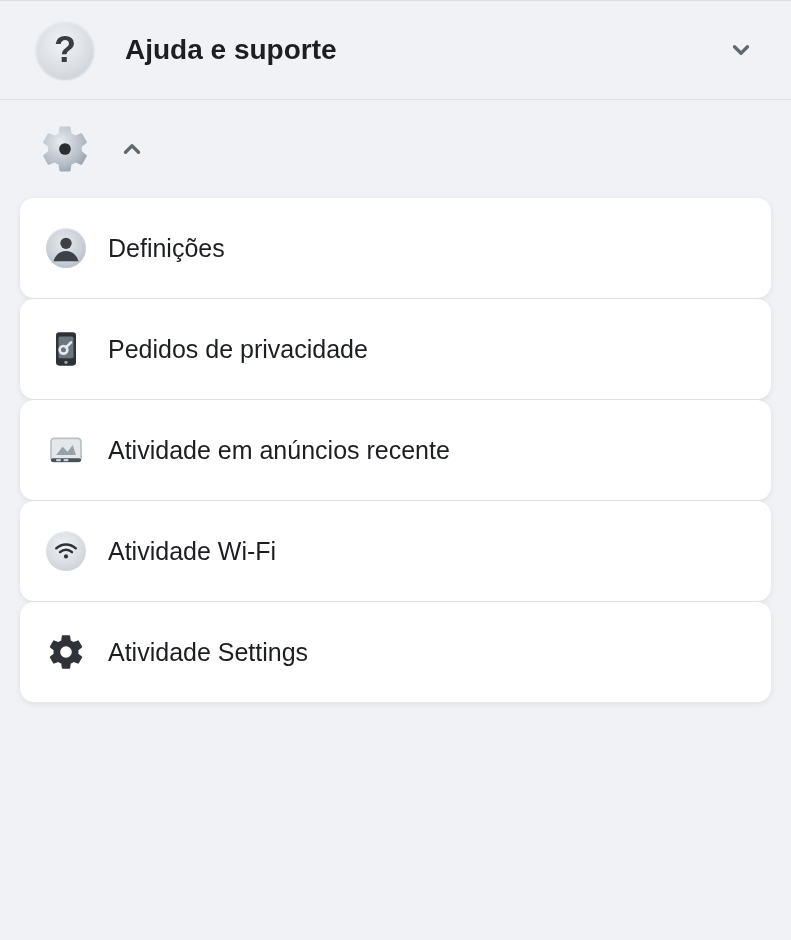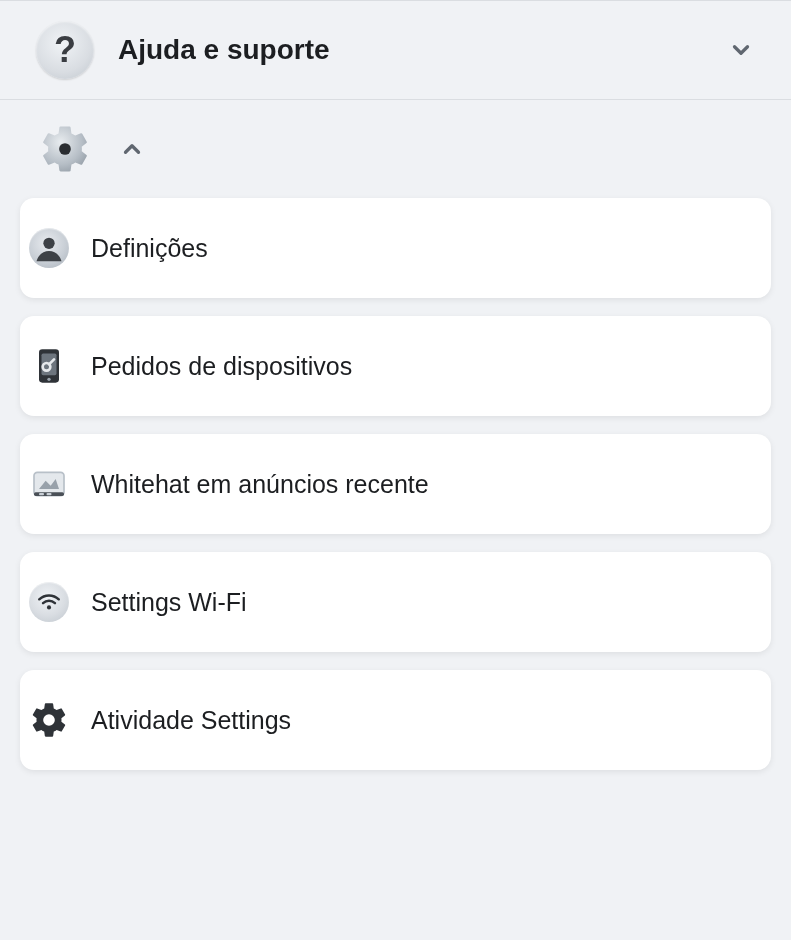--- a/index.html
+++ b/index.html
@@ -47,38 +47,39 @@
     align-items: center;
     justify-content: center;
     margin-right: 24px;
     flex-shrink: 0;
   }
   .section-label {
     font-size: 28px;
     font-weight: 600;
     color: #1c1e21;
     flex: 1;
+    margin-left: 7px;
   }
   .chevron {
     width: 28px;
     height: 28px;
     display: flex;
     align-items: center;
     justify-content: center;
     color: #606770;
   }
   .submenu {
     padding: 0 20px 20px 20px;
   }
   .card {
     background: #fff;
     border-radius: 14px;
     box-shadow: 0 2px 6px rgba(0,0,0,0.08);
-    margin-bottom: 18px;
-    padding: 28px 7px;
+    margin-bottom: 1px;
+    padding: 28px 24px;
     display: flex;
     align-items: center;
     cursor: pointer;
   }
   .card .item-icon {
     width: 44px;
     height: 44px;
     margin-right: 20px;
     flex-shrink: 0;
     display: flex;
@@ -161,47 +162,47 @@
   <div class="card">
     <div class="item-icon">
       <svg viewBox="0 0 24 24" width="40" height="40">
         <rect x="6" y="2" width="12" height="20" rx="2" fill="#2f3338"></rect>
         <rect x="7.5" y="4.5" width="9" height="13" rx="1" fill="#6d757e"></rect>
         <circle cx="12" cy="20" r="1" fill="#9aa3ac"></circle>
         <circle cx="10.5" cy="12.5" r="2.3" fill="none" stroke="#e6e9ec" stroke-width="1.6"></circle>
         <line x1="12" y1="11" x2="15" y2="8" stroke="#e6e9ec" stroke-width="1.6" stroke-linecap="round"></line>
       </svg>
     </div>
-    <div class="item-label">Pedidos de dispositivos</div>
+    <div class="item-label">Pedidos de privacidade</div>
   </div>
 
   <div class="card">
     <div class="item-icon">
       <svg viewBox="0 0 24 24" width="40" height="40">
         <rect x="3" y="5" width="18" height="14" rx="2" fill="#e4e8ec" stroke="#b8c0c8" stroke-width="1"></rect>
         <polygon points="6,15 10,10 13,13 16,9 18,15" fill="#98a1aa"></polygon>
         <rect x="3" y="17" width="18" height="2.2" rx="1" fill="#4a5057"></rect>
         <rect x="6" y="17.4" width="3" height="1.4" rx="0.6" fill="#c9cfd6"></rect>
         <rect x="10.5" y="17.4" width="3" height="1.4" rx="0.6" fill="#c9cfd6"></rect>
       </svg>
     </div>
-    <div class="item-label">Whitehat em anúncios recente</div>
+    <div class="item-label">Atividade em anúncios recente</div>
   </div>
 
   <div class="card">
     <div class="item-icon">
       <div class="ic-wifi">
         <svg viewBox="0 0 24 24" width="26" height="26">
           <path d="M3 9.5c5-4.8 13-4.8 18 0" fill="none" stroke="#2f3338" stroke-width="2.3" stroke-linecap="round"></path>
           <path d="M6.5 13c3.2-3 7.8-3 11 0" fill="none" stroke="#2f3338" stroke-width="2.3" stroke-linecap="round"></path>
           <circle cx="12" cy="17" r="1.9" fill="#2f3338"></circle>
         </svg>
       </div>
     </div>
-    <div class="item-label">Settings Wi-Fi</div>
+    <div class="item-label">Atividade Wi-Fi</div>
   </div>
 
   <div class="card">
     <div class="item-icon">
       <svg viewBox="0 0 24 24" width="40" height="40">
         <path fill="#2f3338" d="M19.43 12.98c.04-.32.07-.64.07-.98 0-.34-.03-.66-.07-.98l2.11-1.65c.19-.15.24-.42.12-.64l-2-3.46a.5.5 0 0 0-.61-.22l-2.49 1a7.03 7.03 0 0 0-1.7-.98l-.38-2.65A.5.5 0 0 0 14 2h-4a.5.5 0 0 0-.49.42l-.38 2.65c-.61.25-1.18.58-1.7.98l-2.49-1a.5.5 0 0 0-.61.22l-2 3.46c-.12.22-.07.49.12.64l2.11 1.65c-.04.32-.07.64-.07.98 0 .34.03.66.07.98l-2.11 1.65a.5.5 0 0 0-.12.64l2 3.46c.14.24.42.33.61.22l2.49-1c.52.4 1.09.73 1.7.98l.38 2.65c.4.24.25.42.49.42h4c.24 0 .45-.18.49-.42l.38-2.65c.61-.25 1.18-.58 1.7-.98l2.49 1c.19.11.47.02.61-.22l2-3.46a.5.5 0 0 0-.12-.64l-2.11-1.65zM12 15.5A3.5 3.5 0 1 1 12 8.5a3.5 3.5 0 0 1 0 7z"></path>
       </svg>
     </div>
     <div class="item-label">Atividade Settings</div>
   </div>

